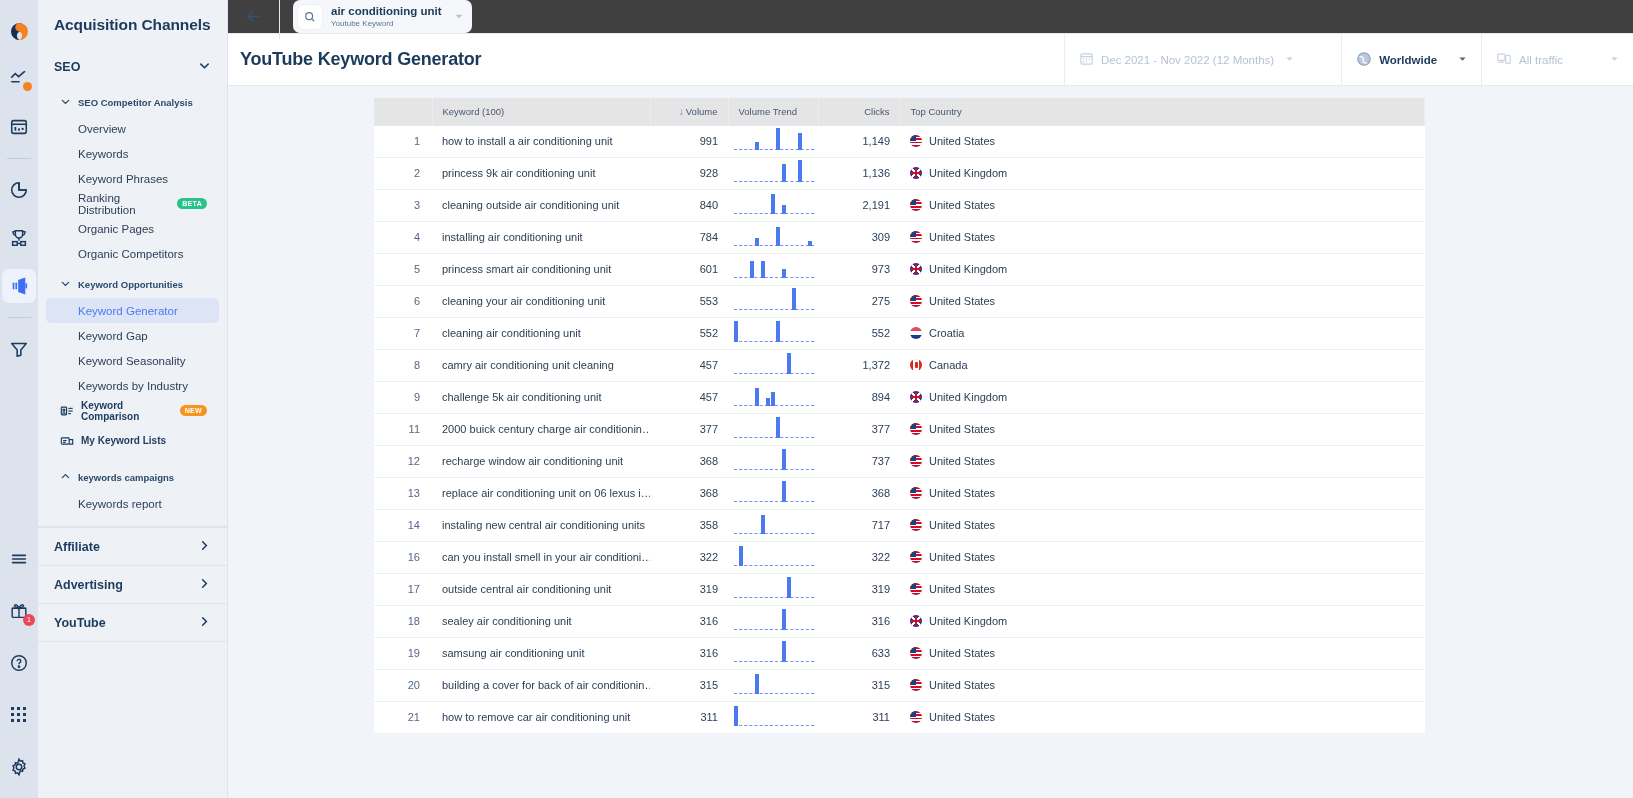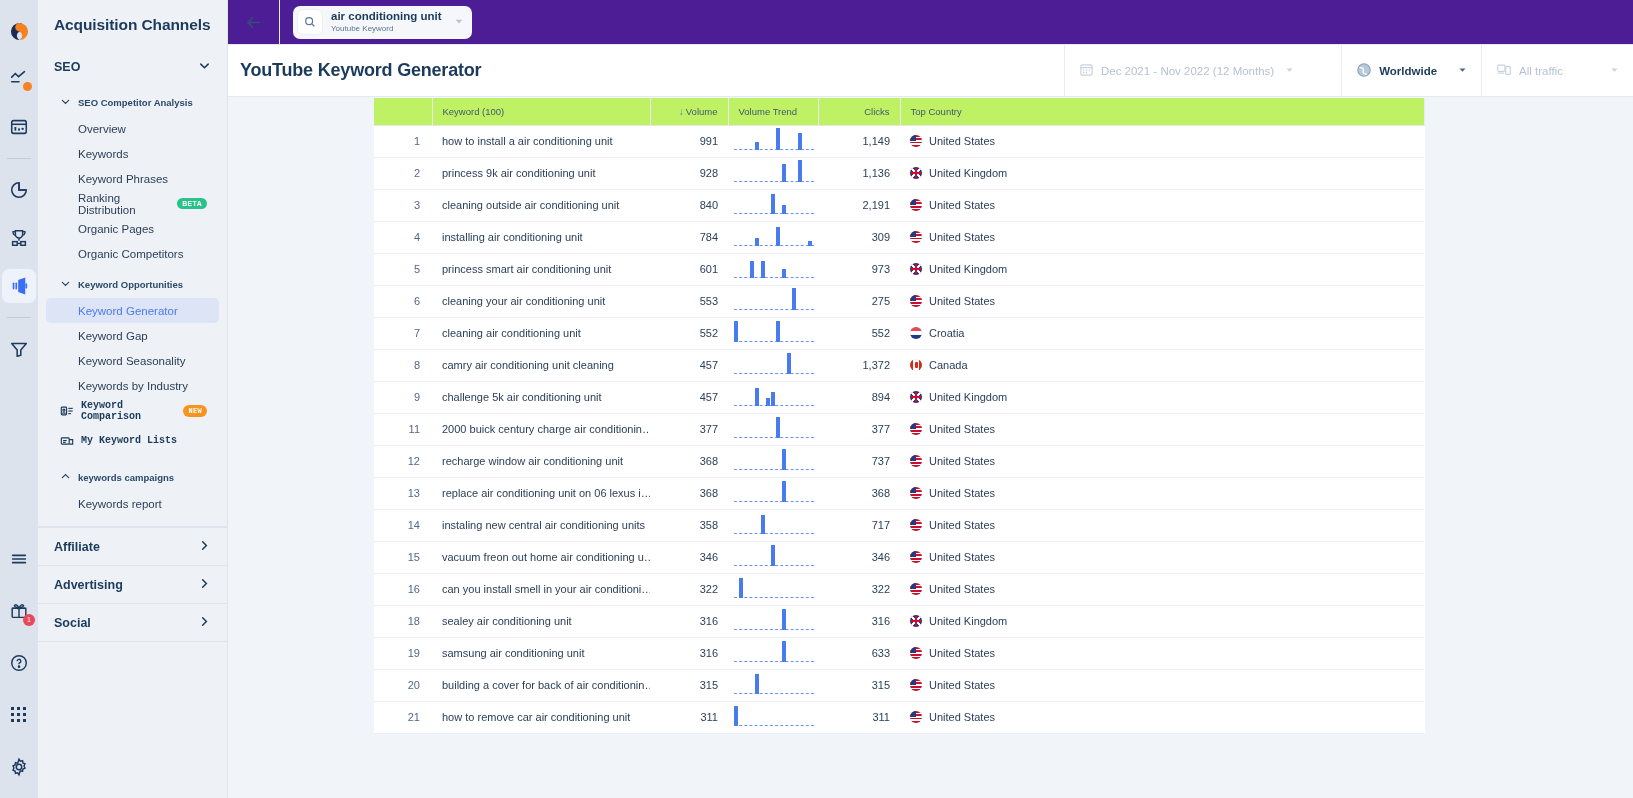--- a/index.html
+++ b/index.html
@@ -62,42 +62,42 @@
     display: flex; align-items: center; gap: 7px;
     padding: 0 16px 0 22px; height: 28px; margin-top: 4px;
   }
   .sub-head .t { font-size: 9.5px; font-weight: bold; color: #2b4a6b; }
   .nav-item {
     display: flex; align-items: center; gap: 7px;
     height: 25px; padding: 0 12px 0 32px;
     font-size: 11.5px; color: #2b3f57;
     border-radius: 5px; margin: 0 8px;
   }
-  .nav-item.indent-icon { padding-left: 14px; font-family: Liberation Mono, monospace; }
+  .nav-item.indent-icon { padding-left: 14px; }
   .nav-item.active { background: #dde4f6; color: #4c79f5; }
   .badge {
     display: inline-block; font-size: 7px; font-weight: bold; color: #fff;
     padding: 2px 5px; border-radius: 8px; letter-spacing: 0.3px;
   }
   .badge.beta { background: #28c28a; }
   .badge.new  { background: #f7941e; }
   .svgicon { display: inline-block; line-height: 0; }
   .collapsible {
     border-top: 1px solid #dfe4ec;
     display: flex; align-items: center; justify-content: space-between;
     height: 38px; padding: 0 16px;
     font-size: 12.5px; font-weight: bold; color: #1b3a5c;
   }
   .chev { color: #2b4a6b; }
   .sidebar-bottom { border-top: 1px solid #dfe4ec; }
 
   
   .main { flex: 1 1 auto; height: 798px; background: #f1f5fa; position: relative; }
   .topbar {
-    height: 45px; background: #4c1d95; display: flex; align-items: center;
+    height: 34px; background: #404040; display: flex; align-items: center;
     border-bottom: 1px solid #e6eaf0;
   }
   .back-btn {
     width: 52px; height: 45px; display: flex; align-items: center; justify-content: center;
     border-right: 1px solid #e6eaf0; color: #34507a;
   }
   .searchchip {
     display: flex; align-items: center; gap: 8px;
     background: #f5f7fa; border-radius: 7px; height: 33px;
     margin-left: 13px; padding: 0 8px 0 4px;
@@ -127,21 +127,21 @@
     font-size: 11.5px;
   }
   .filter.muted { color: #b6c2d2; }
   .filter.strong { color: #1b3a5c; font-weight: bold; margin-left: 32px; }
   .filter .caret { margin-left: 14px; font-size: 9px; }
 
   
   .tablewrap { position: absolute; left: 146px; top: 98px; width: 1050px; }
   table { border-collapse: collapse; width: 1050px; background: #fff; table-layout: fixed; }
   thead th {
-    background: #bef264; height: 27px;
+    background: #e5e5e5; height: 27px;
     font-size: 9.5px; font-weight: normal; color: #44586f;
     text-align: left; padding: 0 10px;
     border-bottom: 1px solid #e4e8ee; border-right: 1px solid #e9edf2;
     vertical-align: middle;
   }
   thead th.num { text-align: right; }
   thead th.first { border-right: 1px solid #e9edf2; width: 58px; }
   tbody td {
     height: 31.6px; font-size: 11px; color: #2c4059;
     padding: 0 10px; border-bottom: 1px solid #edf0f4;
@@ -407,21 +407,21 @@
               <path d="M5 3l4 4-4 4"></path>
             </svg></span>
       </div>
       <div class="collapsible">
         <span>Advertising</span>
         <span><svg width="13" height="13" viewBox="0 0 14 14" fill="none" stroke="#1b3a5c" stroke-width="1.6" stroke-linecap="round">
               <path d="M5 3l4 4-4 4"></path>
             </svg></span>
       </div>
       <div class="collapsible">
-        <span>Social</span>
+        <span>YouTube</span>
         <span><svg width="13" height="13" viewBox="0 0 14 14" fill="none" stroke="#1b3a5c" stroke-width="1.6" stroke-linecap="round">
               <path d="M5 3l4 4-4 4"></path>
             </svg></span>
       </div>
       <div style="border-top:1px solid #dfe4ec;height:60px"></div>
     </div>
   </div>
 
   <div class="main">
 
@@ -761,56 +761,56 @@
               </td>
               <td class="c-clk num">717</td>
               <td class="c-ctry">
                 <span class="country">
                   <span class="flag flag-us"></span>
                   <span>United States</span>
                 </span>
               </td>
             </tr>
             <tr>
-              <td class="idx">15</td>
-              <td class="c-kw">vacuum freon out home air conditioning u…</td>
-              <td class="c-vol num">346</td>
-              <td class="c-trend">
-                <div class="spark">
-                  <div class="baseline"></div>
-                  <span class="bar" style="left:37.1px;height:21px"></span>
-                </div>
-              </td>
-              <td class="c-clk num">346</td>
-              <td class="c-ctry">
-                <span class="country">
-                  <span class="flag flag-us"></span>
-                  <span>United States</span>
-                </span>
-              </td>
-            </tr>
-            <tr>
               <td class="idx">16</td>
               <td class="c-kw">can you install smell in your air conditioni…</td>
               <td class="c-vol num">322</td>
               <td class="c-trend">
                 <div class="spark">
                   <div class="baseline"></div>
                   <span class="bar" style="left:5.3px;height:20px"></span>
                 </div>
               </td>
               <td class="c-clk num">322</td>
               <td class="c-ctry">
                 <span class="country">
                   <span class="flag flag-us"></span>
                   <span>United States</span>
                 </span>
               </td>
             </tr>
             <tr>
+              <td class="idx">17</td>
+              <td class="c-kw">outside central air conditioning unit</td>
+              <td class="c-vol num">319</td>
+              <td class="c-trend">
+                <div class="spark">
+                  <div class="baseline"></div>
+                  <span class="bar" style="left:53px;height:21px"></span>
+                </div>
+              </td>
+              <td class="c-clk num">319</td>
+              <td class="c-ctry">
+                <span class="country">
+                  <span class="flag flag-us"></span>
+                  <span>United States</span>
+                </span>
+              </td>
+            </tr>
+            <tr>
               <td class="idx">18</td>
               <td class="c-kw">sealey air conditioning unit</td>
               <td class="c-vol num">316</td>
               <td class="c-trend">
                 <div class="spark">
                   <div class="baseline"></div>
                   <span class="bar" style="left:47.699999999999996px;height:21px"></span>
                 </div>
               </td>
               <td class="c-clk num">316</td>

